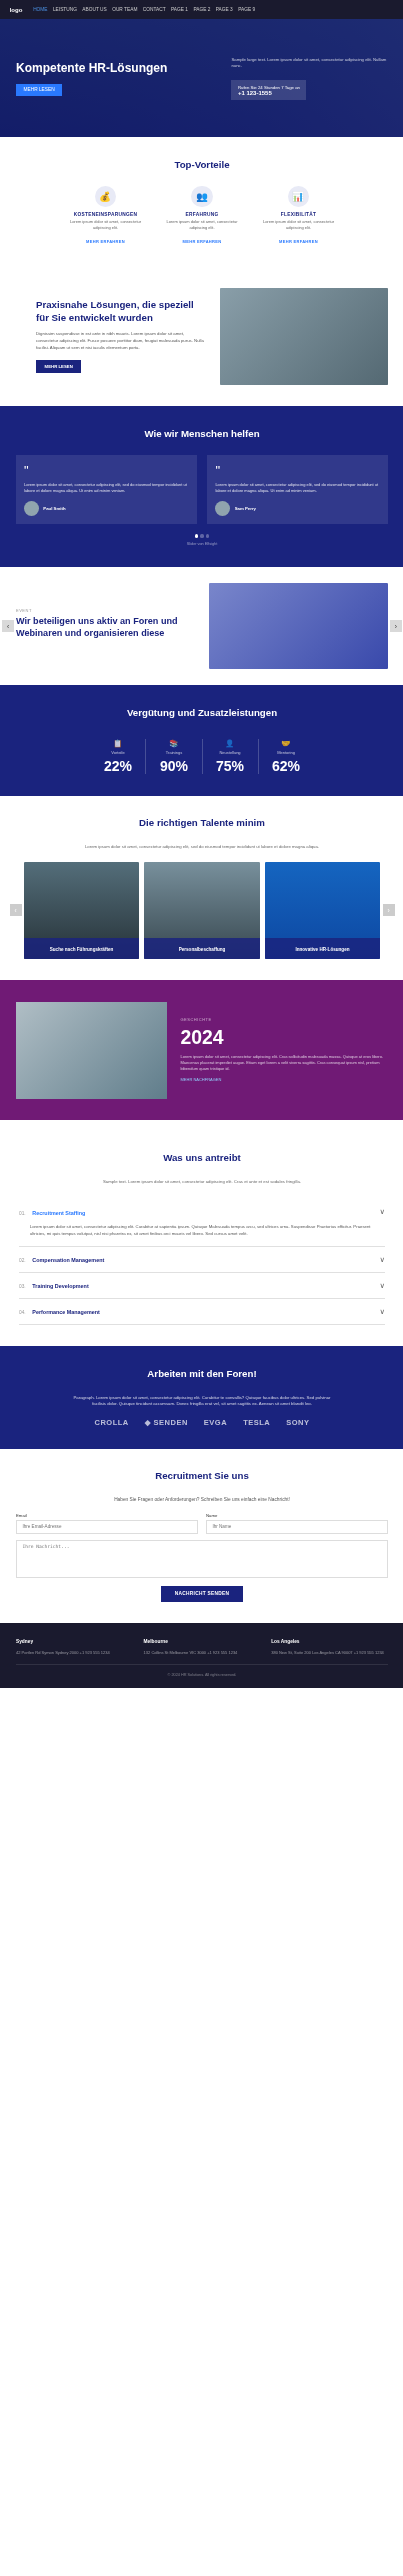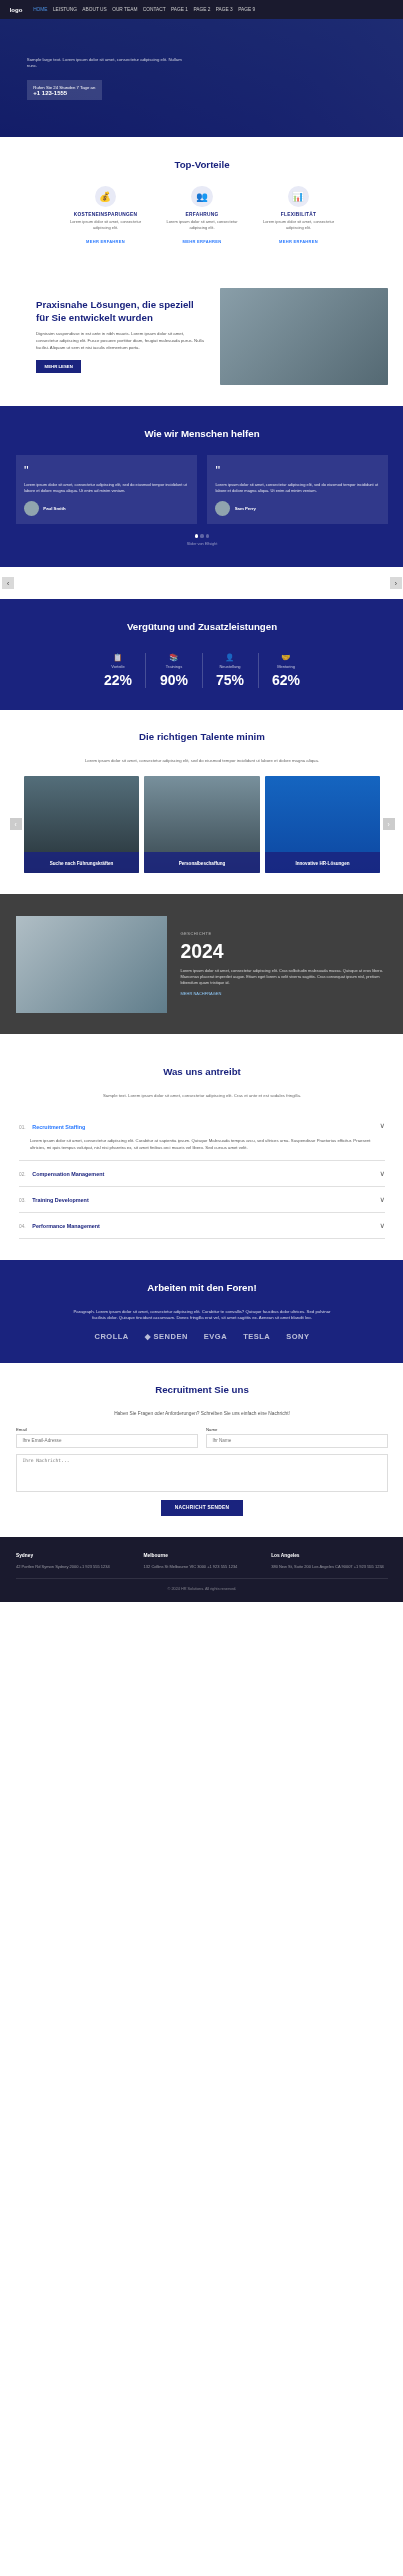--- a/index.html
+++ b/index.html
@@ -86,21 +86,21 @@
     .talente-card:nth-child(1) .talente-card-bg { background: linear-gradient(180deg, #546e7a 0%, #263238 100%); }
     .talente-card:nth-child(2) .talente-card-bg { background: linear-gradient(180deg, #78909c 0%, #37474f 100%); }
     .talente-card:nth-child(3) .talente-card-bg { background: linear-gradient(180deg, #1565c0 0%, #0d47a1 100%); }
     .talente-card-overlay { position: absolute; bottom: 0; left: 0; right: 0; background: rgba(26,35,126,0.85); padding: 5.4px; }
     .talente-card-title { color: #fff; font-size: 4.6px; font-weight: bold; }
     .talente-slider-left { position: absolute; left: -6.5px; top: 50%; transform: translateY(-50%); background: rgba(0,0,0,0.2); color: #fff; border: none; width: 12px; height: 12px; cursor: pointer; font-size: 6.5px; }
     .talente-slider-right { position: absolute; right: -6.5px; top: 50%; transform: translateY(-50%); background: rgba(0,0,0,0.2); color: #fff; border: none; width: 12px; height: 12px; cursor: pointer; font-size: 6.5px; }
 
     
     .section-uber { background: #fff; padding: 0; }
-    .uber-blue-header { background: #404040; padding: 21.5px 16px; display: flex; align-items: center; gap: 13.5px; justify-content: space-between; }
+    .uber-blue-header { background: #701a75; padding: 21.5px 16px; display: flex; align-items: center; gap: 13.5px; justify-content: space-between; }
     .uber-img { width: 151px; height: 97px; background: linear-gradient(135deg, #b0bec5, #607d8b); flex-shrink: 0; }
     .uber-content { flex: 1; }
     .uber-tag { color: rgba(255,255,255,0.6); font-size: 4px; letter-spacing: 0.5px; text-transform: uppercase; margin-bottom: 4.3px; }
     .uber-year { color: #fff; font-size: 19.4px; font-weight: bold; margin-bottom: 4.3px; }
     .uber-text { color: rgba(255,255,255,0.75); font-size: 4px; line-height: 1.5; }
     .uber-link { color: #90caf9; font-size: 4px; margin-top: 5.4px; display: inline-block; cursor: pointer; }
 
     
     .section-was { background: #fff; padding: 21.5px 16px; text-align: center; }
     .was-desc { font-size: 4.3px; color: #666; line-height: 1.5; margin-bottom: 13.5px; }
@@ -160,20 +160,24 @@
     <a href="#">PAGE 1</a>
     <a href="#">PAGE 2</a>
     <a href="#">PAGE 3</a>
     <a href="#">PAGE 9</a>
   </div>
 </nav>
 
 <section class="hero">
   <div class="hero-bg-img"></div>
   <div class="hero-overlay"></div>
+  <div class="hero-content">
+    <h1 class="hero-title">Kompetente HR-Lösungen</h1>
+    <button class="hero-btn">MEHR LESEN</button>
+  </div>
   <div class="hero-side">
     <p class="hero-sample-text">Sample large text. Lorem ipsum dolor sit amet, consectetur adipiscing elit. Nullam nunc.</p>
     <div class="hero-phone">
       <div class="hero-phone-text">Rufen Sie 24 Stunden 7 Tage an</div>
       <div class="hero-phone-number">+1 123-1555</div>
     </div>
   </div>
 </section>
 
 <section class="section-white">
@@ -234,20 +238,27 @@
   <div class="divider-dots">
     <div class="dot active"></div>
     <div class="dot"></div>
     <div class="dot"></div>
   </div>
   <p class="slider-source">Slider von Elfsight</p>
 </section>
 
 <section class="section-foren">
   <button class="slider-arrow left">‹</button>
+  <div class="foren-inner">
+    <div class="foren-text">
+      <div class="foren-tag">EVENT</div>
+      <h2 class="foren-title">Wir beteiligen uns aktiv an Foren und Webinaren und organisieren diese</h2>
+    </div>
+    <div class="foren-img"></div>
+  </div>
   <button class="slider-arrow right">›</button>
 </section>
 
 <section class="section-vergutung">
   <h2 class="section-title">Vergütung und Zusatzleistungen</h2>
   <div class="stats-row">
     <div class="stat-item">
       <div class="stat-icon">📋</div>
       <div class="stat-label">Vorteile</div>
       <div class="stat-value">22%</div>

